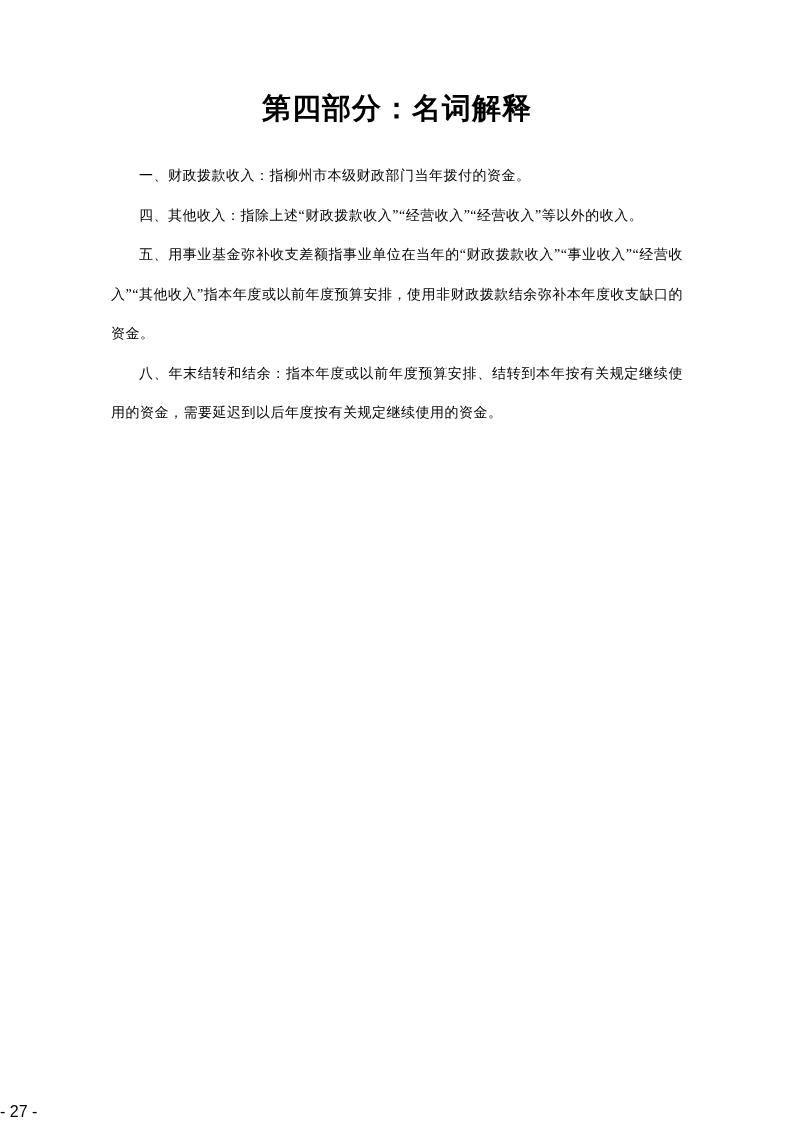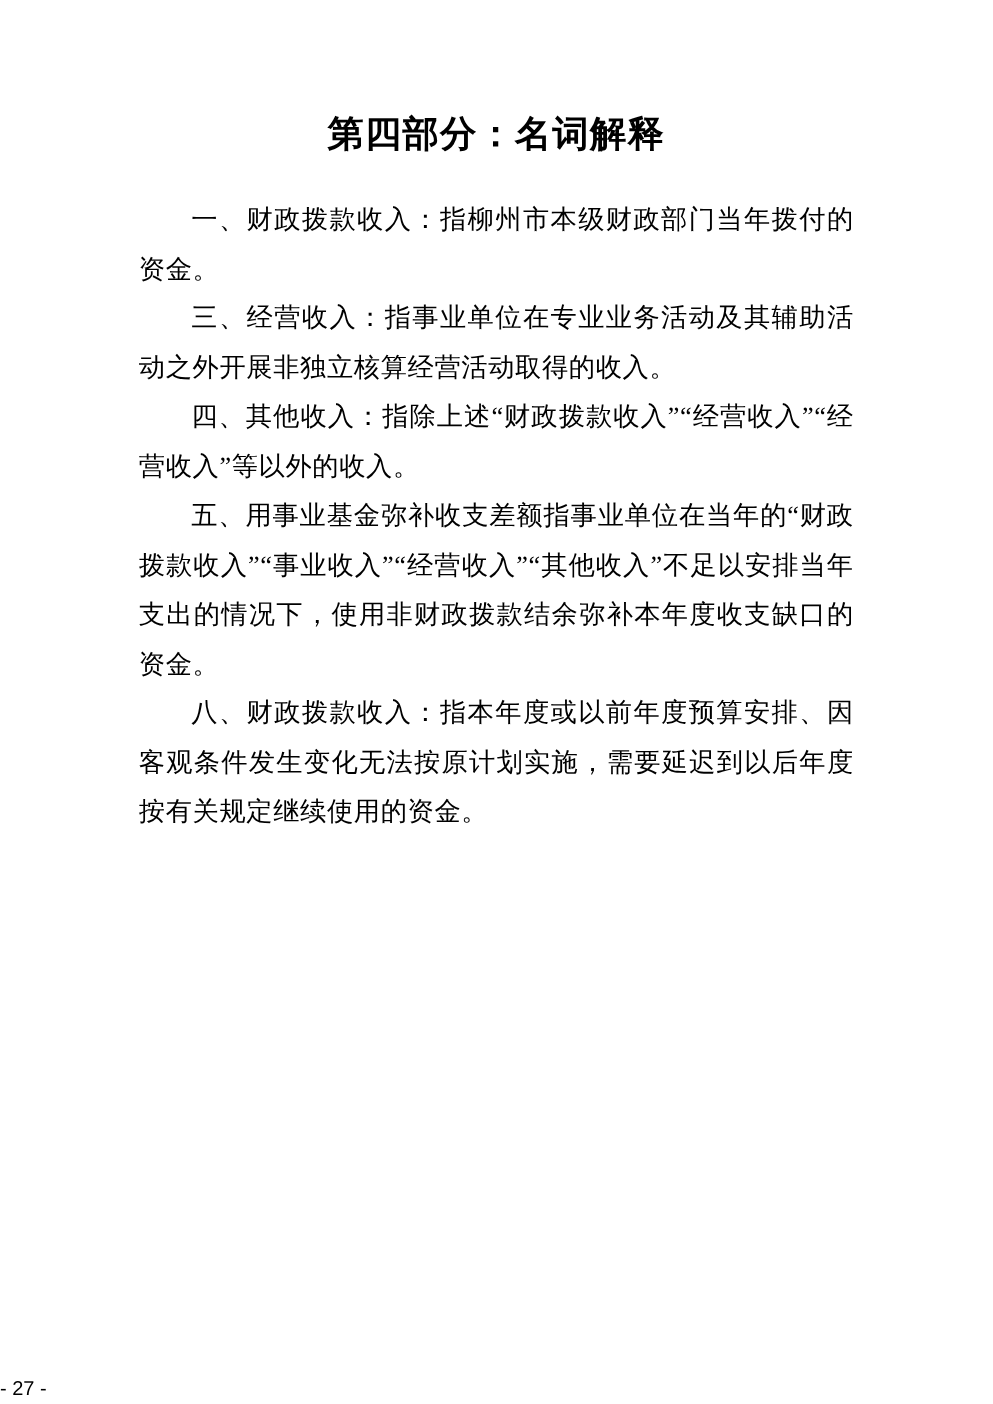--- a/index.html
+++ b/index.html
@@ -24,21 +24,21 @@
     font-weight: bold;
     font-size: 29px;
     line-height: 36px;
     color: #000000;
     letter-spacing: 1px;
   }
   .doc-body {
     width: 572px;
     margin: 30px auto 0 auto;
     font-family: "Liberation Serif", serif;
-    font-size: 21px;
+    font-size: 14px;
     line-height: 39.5px;
     color: #000000;
     letter-spacing: 0.5px;
   }
   .doc-body p {
     margin: 0;
     text-indent: 2em;
     text-align: justify;
     text-justify: inter-character;
   }
@@ -55,21 +55,20 @@
 </style>
 </head>
 <body>
 
 <div class="page">
 
   <h1 class="doc-title">第四部分：名词解释</h1>
 
   <div class="doc-body">
     <p>一、财政拨款收入：指柳州市本级财政部门当年拨付的资金。</p>
-    <p>三、经营收入：指事业单位在专业业务活动及其辅助活动之外开展非独立核算经营活动取得的收入。</p>
     <p>四、其他收入：指除上述“财政拨款收入”“经营收入”“经营收入”等以外的收入。</p>
-    <p>五、用事业基金弥补收支差额指事业单位在当年的“财政拨款收入”“事业收入”“经营收入”“其他收入”不足以安排当年支出的情况下，使用非财政拨款结余弥补本年度收支缺口的资金。</p>
-    <p>八、财政拨款收入：指本年度或以前年度预算安排、因客观条件发生变化无法按原计划实施，需要延迟到以后年度按有关规定继续使用的资金。</p>
+    <p>五、用事业基金弥补收支差额指事业单位在当年的“财政拨款收入”“事业收入”“经营收入”“其他收入”指本年度或以前年度预算安排，使用非财政拨款结余弥补本年度收支缺口的资金。</p>
+    <p>八、年末结转和结余：指本年度或以前年度预算安排、结转到本年按有关规定继续使用的资金，需要延迟到以后年度按有关规定继续使用的资金。</p>
   </div>
 
   <div class="page-footer">- 27 -</div>
 
 </div>
 
 </body></html>

